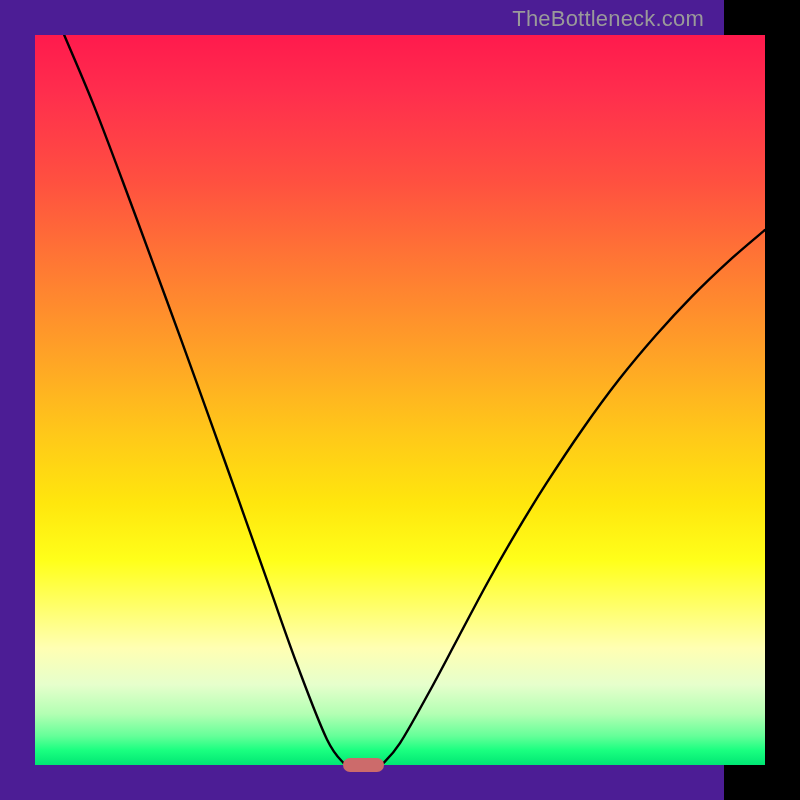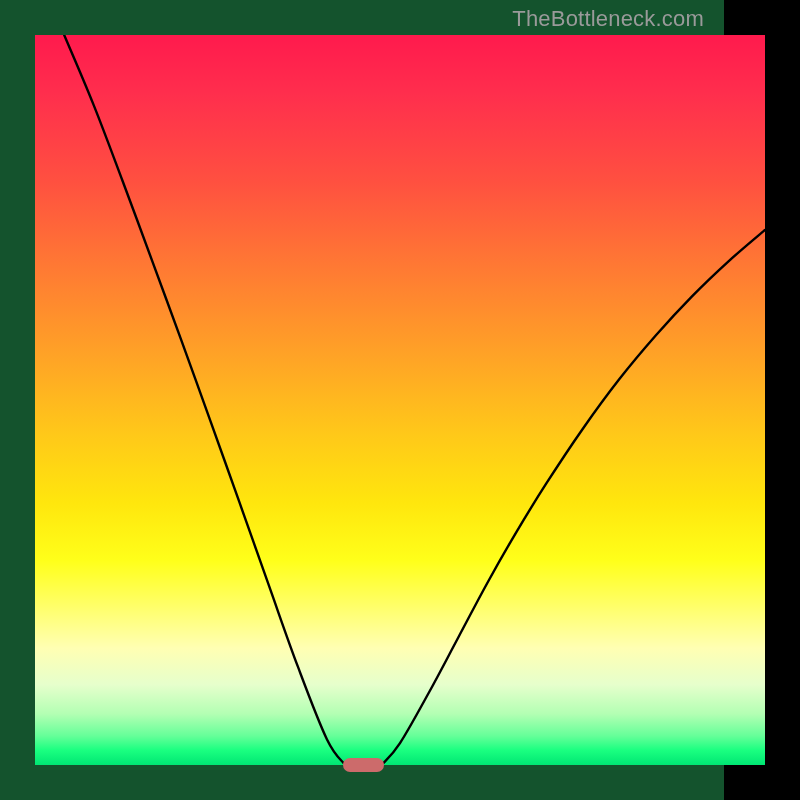--- a/index.html
+++ b/index.html
@@ -10,21 +10,21 @@
     background: #000;
     overflow: hidden;
     font-family: Arial, Helvetica, sans-serif;
   }
   .frame {
     position: absolute;
     top: 0;
     left: 0;
     width: 724px;
     height: 800px;
-    background: #14532d;
+    background: #4c1d95;
   }
   .plot {
     position: absolute;
     top: 35px;
     left: 35px;
     width: 730px;
     height: 730px;
     
     background: linear-gradient(
       to bottom,

